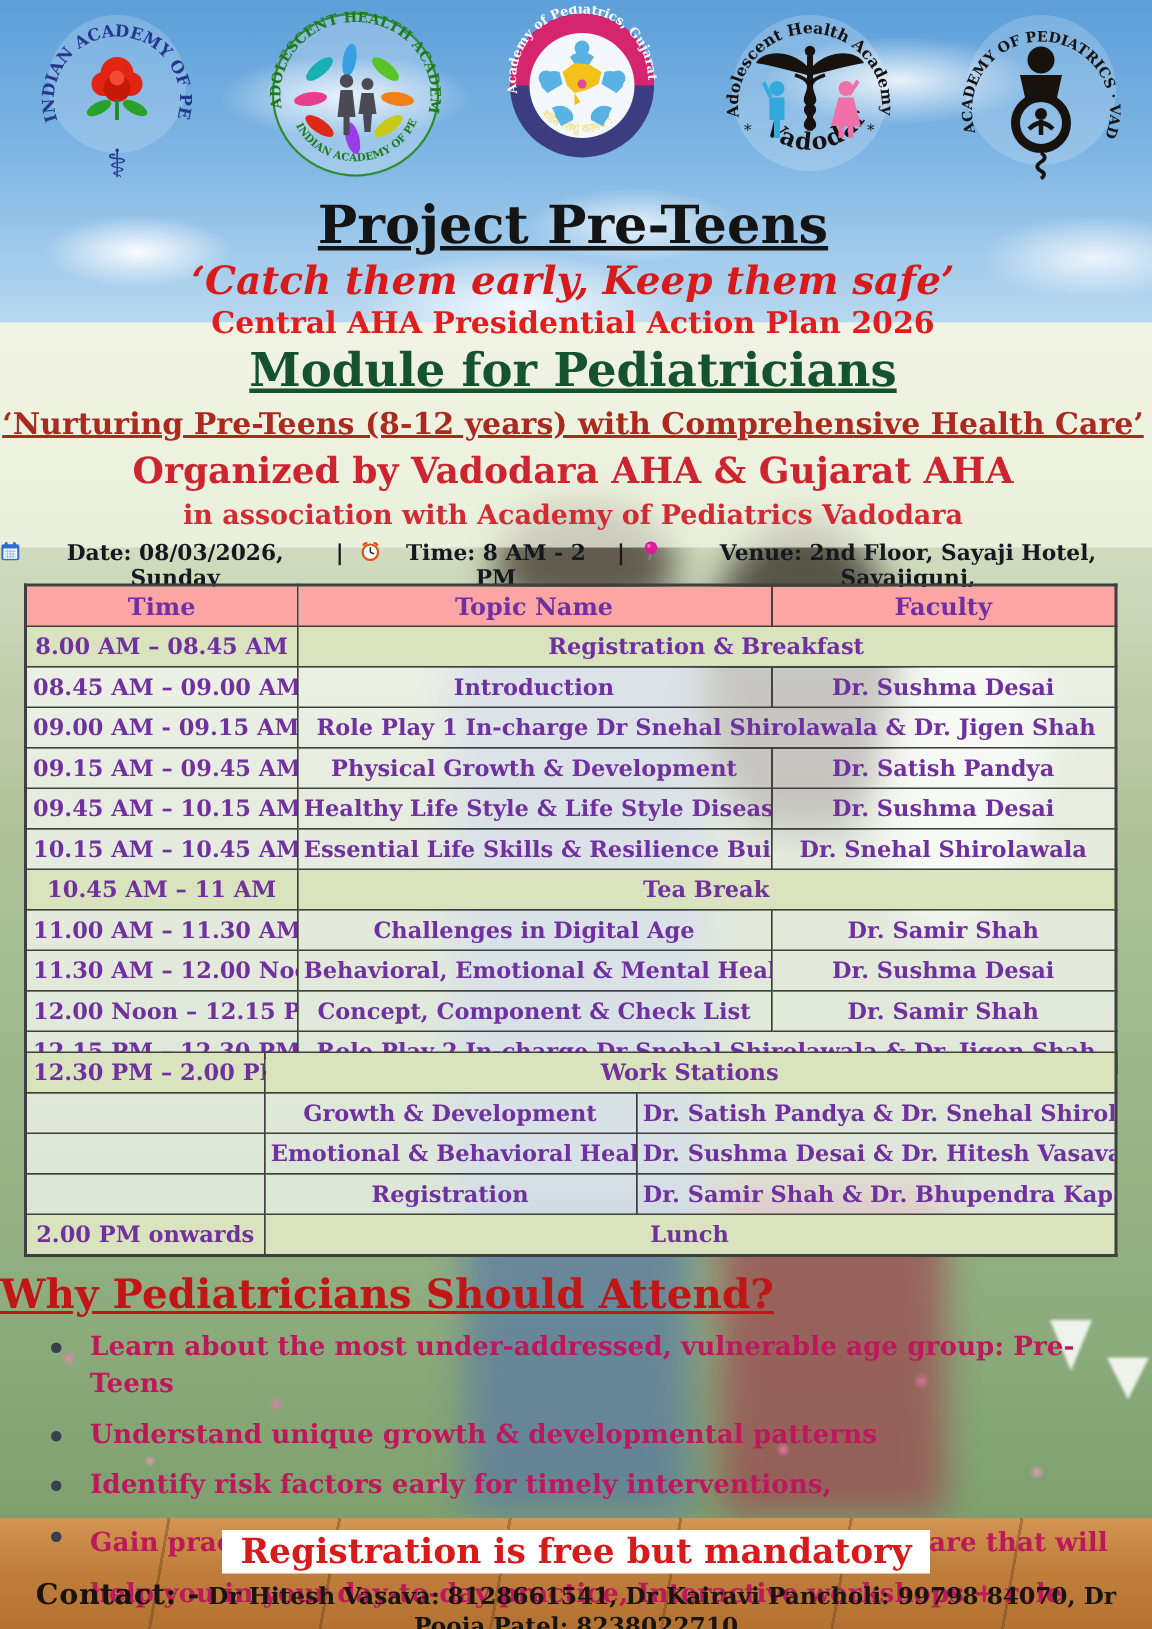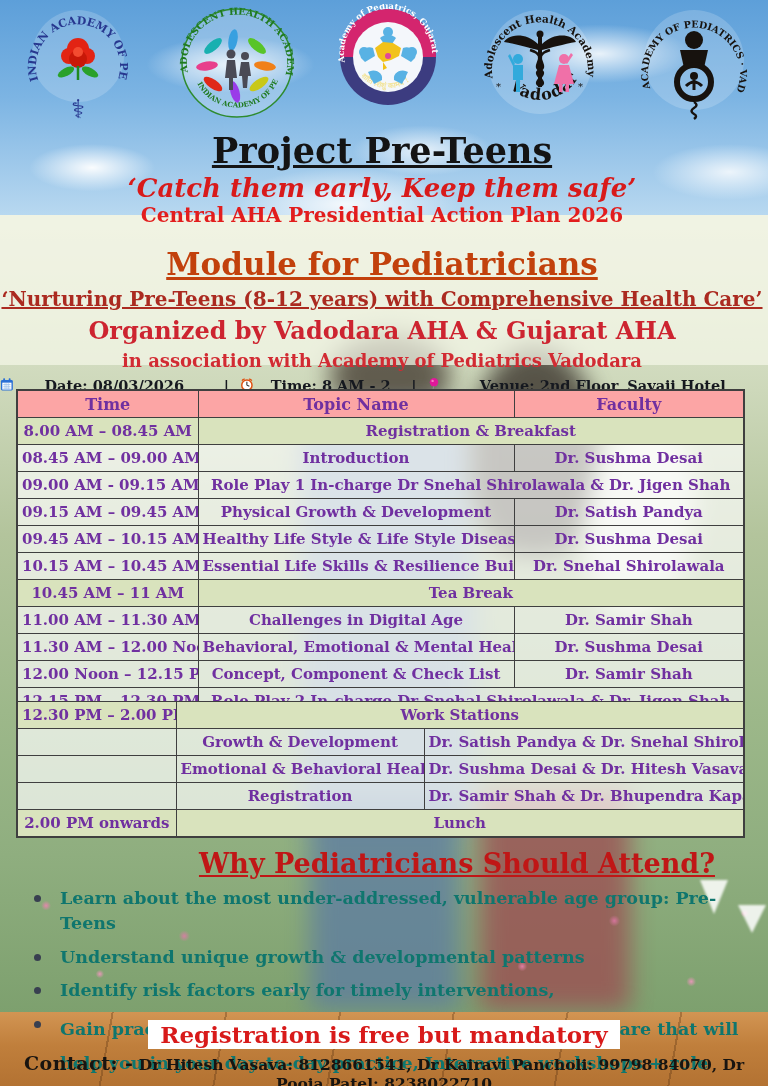--- a/index.html
+++ b/index.html
@@ -45,42 +45,42 @@
 
   
   .content{position:absolute;left:0;top:0;width:768px;height:1086px;z-index:2;}
   .logos{position:absolute;left:0;top:4px;width:768px;height:122px;display:flex;justify-content:space-between;align-items:flex-start;padding:0 18px;box-sizing:border-box;}
   .logo{flex:0 0 auto;}
 
   .titleblock{position:absolute;left:0;top:132px;width:764px;text-align:center;}
   .title{font-size:35px;font-weight:bold;color:#141414;text-decoration:underline;line-height:1.1;}
   .tagline{font-size:26px;font-weight:bold;font-style:italic;color:#d81a1a;line-height:1.2;margin-top:2px;}
   .plan{font-size:20px;font-weight:bold;color:#e21d1d;line-height:1.15;margin-top:0;}
-  .module{font-size:31px;font-weight:bold;color:#c2410c;text-decoration:underline;line-height:1.2;margin-top:19px;}
+  .module{font-size:31px;font-weight:bold;color:#14532d;text-decoration:underline;line-height:1.2;margin-top:2px;}
   .theme{font-size:20px;font-weight:bold;color:#ab2a20;text-decoration:underline;line-height:1.25;margin-top:4px;}
   .organizer{font-size:24px;font-weight:bold;color:#cd2430;line-height:1.2;margin-top:5px;}
   .association{font-size:18px;font-weight:bold;color:#d22b33;line-height:1.2;margin-top:4px;}
   .eventline{font-size:14.5px;font-weight:bold;color:#15181f;margin-top:6px;display:flex;justify-content:center;gap:7px;}
   .eventline .sep{margin:0 4px;}
   .ic{display:inline-block;vertical-align:-2px;}
   .agenda-title{font-size:27px;font-weight:bold;color:#141414;text-decoration:underline;line-height:1.1;margin-top:3px;}
 
   table{border-collapse:collapse;table-layout:fixed;}
   .agenda-upper{position:absolute;left:16px;top:389px;width:727px;}
   .agenda-lower{position:absolute;left:16px;top:701px;width:727px;}
   td,th{border:1px solid #3f3f3f;font-size:15px;font-weight:bold;color:#7030a0;text-align:center;padding:3px 4px;height:20px;overflow:hidden;white-space:nowrap;}
   th{background:#fca5a5;font-size:16px;}
   .row-white td{background:rgba(255,255,255,.68);}
   .row-green td{background:#d9e3bd;}
   .agenda-upper{border:2px solid #3f3f3f;}
   .agenda-lower{border:2px solid #3f3f3f;border-top:none;}
 
-  .why-title{position:absolute;left:0;top:848px;width:715px;text-align:right;font-size:27px;font-weight:bold;color:#c01616;text-decoration:underline;}
+  .why-title{position:absolute;left:0;top:848px;width:715px;text-align:left;font-size:27px;font-weight:bold;color:#c01616;text-decoration:underline;}
   .bullets{position:absolute;left:18px;top:886px;width:732px;margin:0;padding:0;list-style:none;}
-  .bullets li{position:relative;padding-left:42px;font-size:17.5px;font-weight:bold;color:#0f766e;line-height:1.45;margin-bottom:8px;}
+  .bullets li{position:relative;padding-left:42px;font-size:17.5px;font-weight:bold;color:#be185d;line-height:1.45;margin-bottom:8px;}
   .bullets li::before{content:"";position:absolute;left:16px;top:9px;width:7px;height:7px;border-radius:50%;background:#383f50;}
   .bullets li.wide{line-height:1.95;}
 
   .registration-wrap{position:absolute;left:0;top:1020px;width:768px;text-align:center;}
   .registration{display:inline-block;background:#ffffff;padding:1px 12px;font-size:23px;font-weight:bold;color:#d81a1a;}
   .contact{position:absolute;left:0;top:1052px;width:768px;text-align:center;font-size:15.5px;font-weight:bold;color:#181410;}
   .contact .lbl{font-size:19px;letter-spacing:.5px;}
   svg text{font-family:"DejaVu Serif",serif;}
 </style>
 </head>

